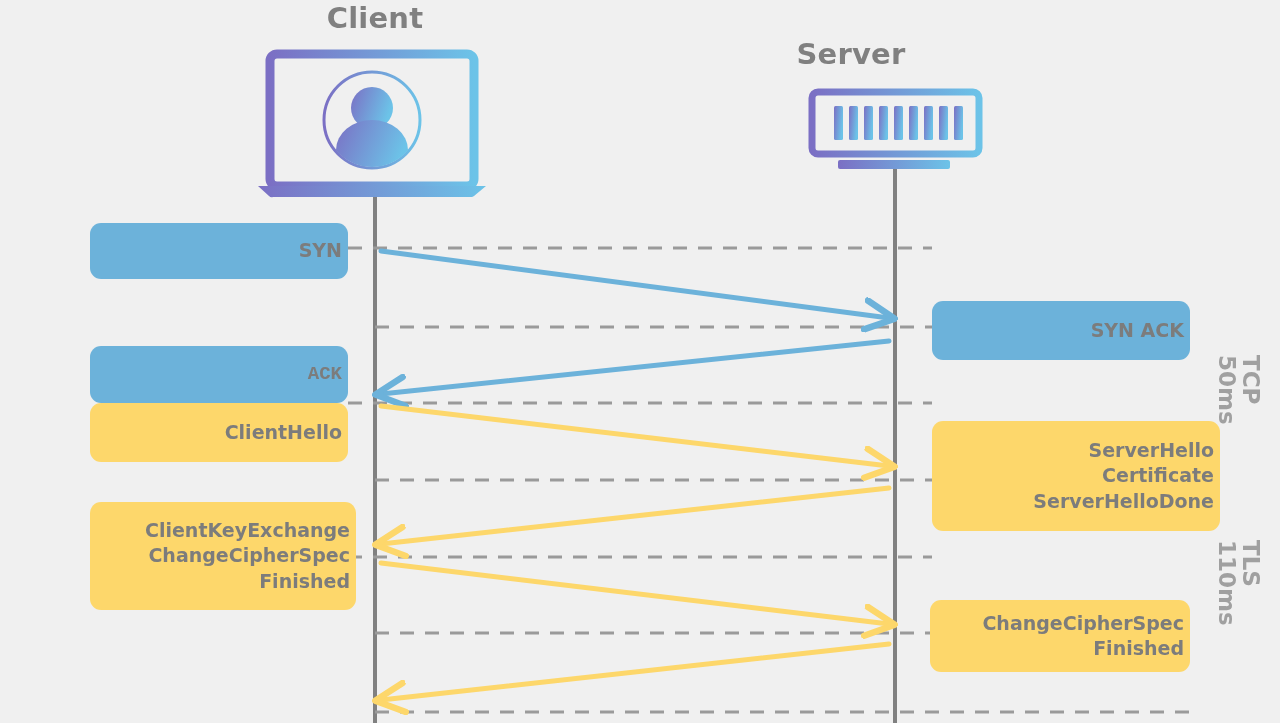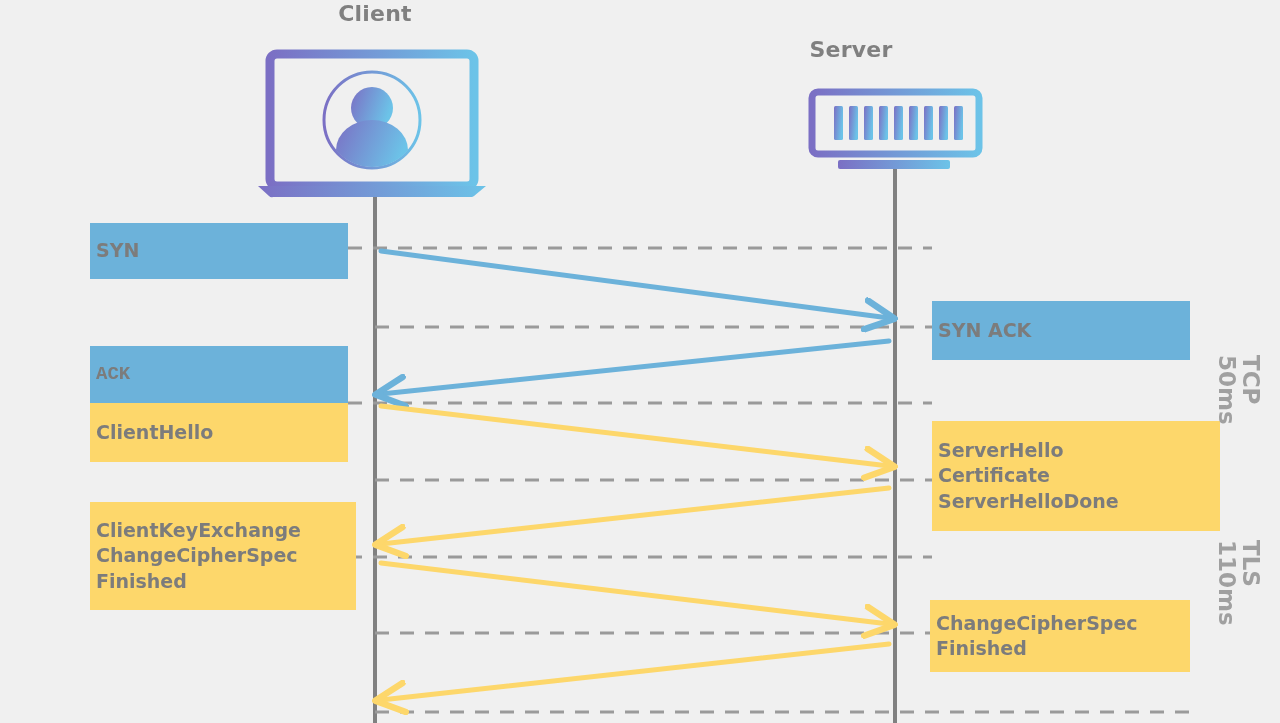--- a/index.html
+++ b/index.html
@@ -17,21 +17,21 @@
   #stage {
     position: absolute;
     left: 0; top: 0;
     width: 1280px;
     height: 723px;
   }
   .abs { position: absolute; }
 
   
   .actor-title {
-    font-size: 22px;
+    font-size: 29px;
     font-weight: bold;
     color: #808080;
     letter-spacing: 0.2px;
     white-space: nowrap;
     text-align: center;
   }
   #client-title { left: 280px; top: 1px; width: 190px; }
   #server-title { left: 756px; top: 37px; width: 190px; }
 
   
@@ -41,27 +41,28 @@
     width: 1280px;
     height: 723px;
   }
 
   
   .msg-box {
     position: absolute;
     display: flex;
     align-items: center;
     justify-content: center;
-    text-align: left;
+    text-align: right;
     font-size: 19px;
     font-weight: bold;
     color: #7c7c7c;
     line-height: 1.32;
     box-sizing: border-box;
     padding: 2px 6px;
+    border-radius: 11px;
   }
   .msg-box.tcp { background: #6cb2da; }
   .msg-box.tls { background: #fdd76b; }
   .msg-box .lines { width: 100%; }
 
   
   .phase-label {
     position: absolute;
     font-size: 23px;
     font-weight: bold;

